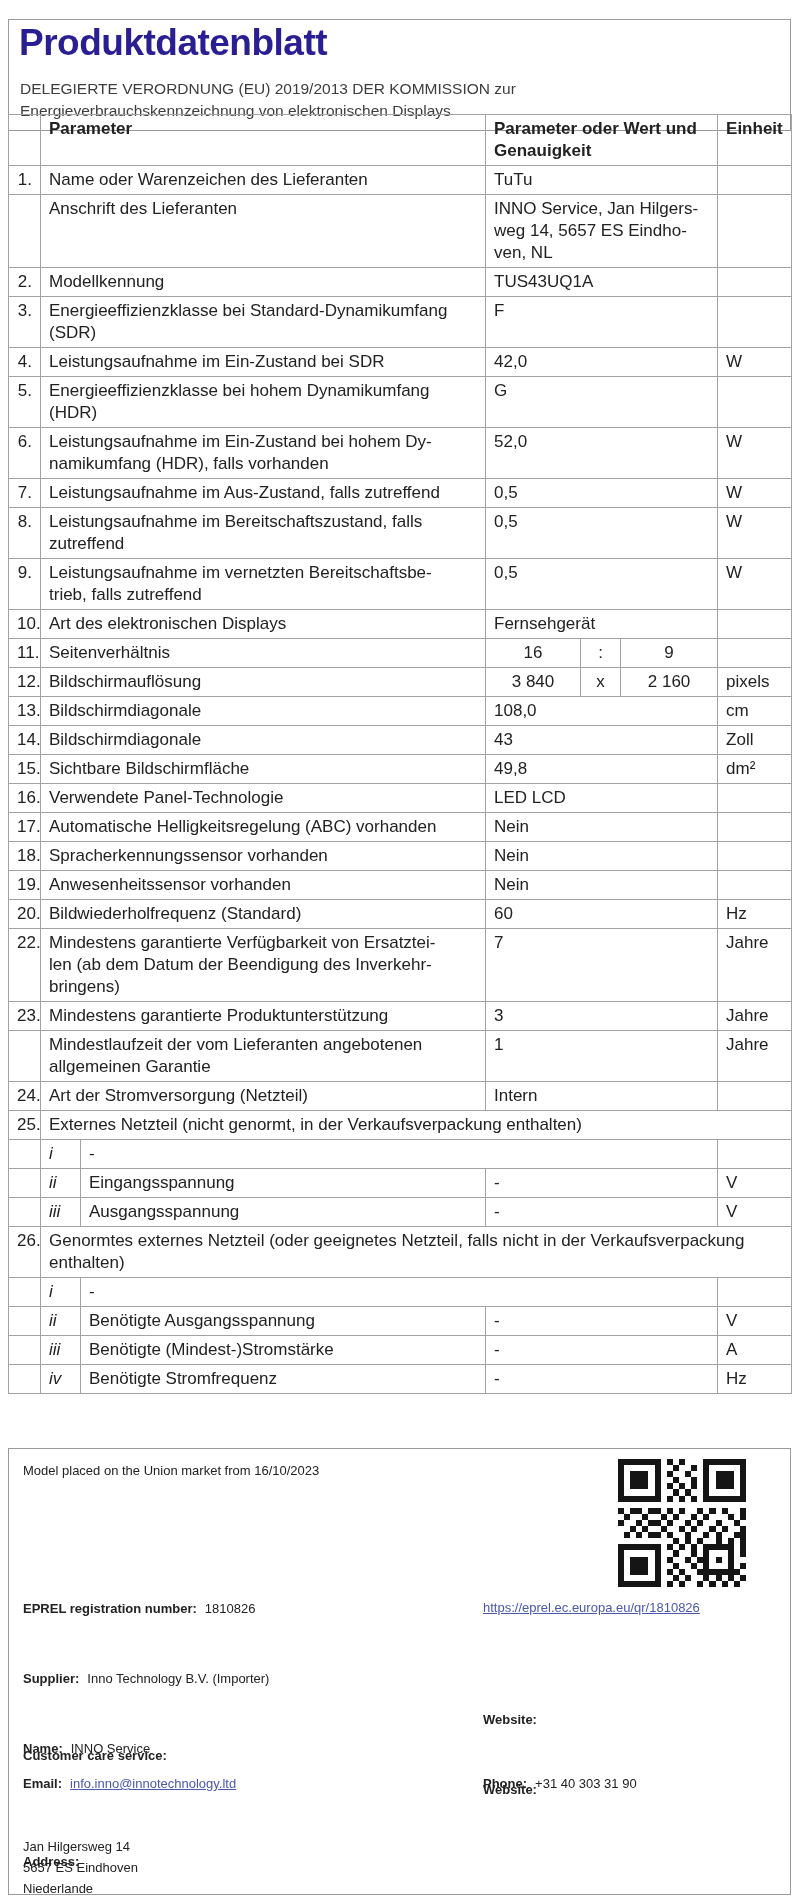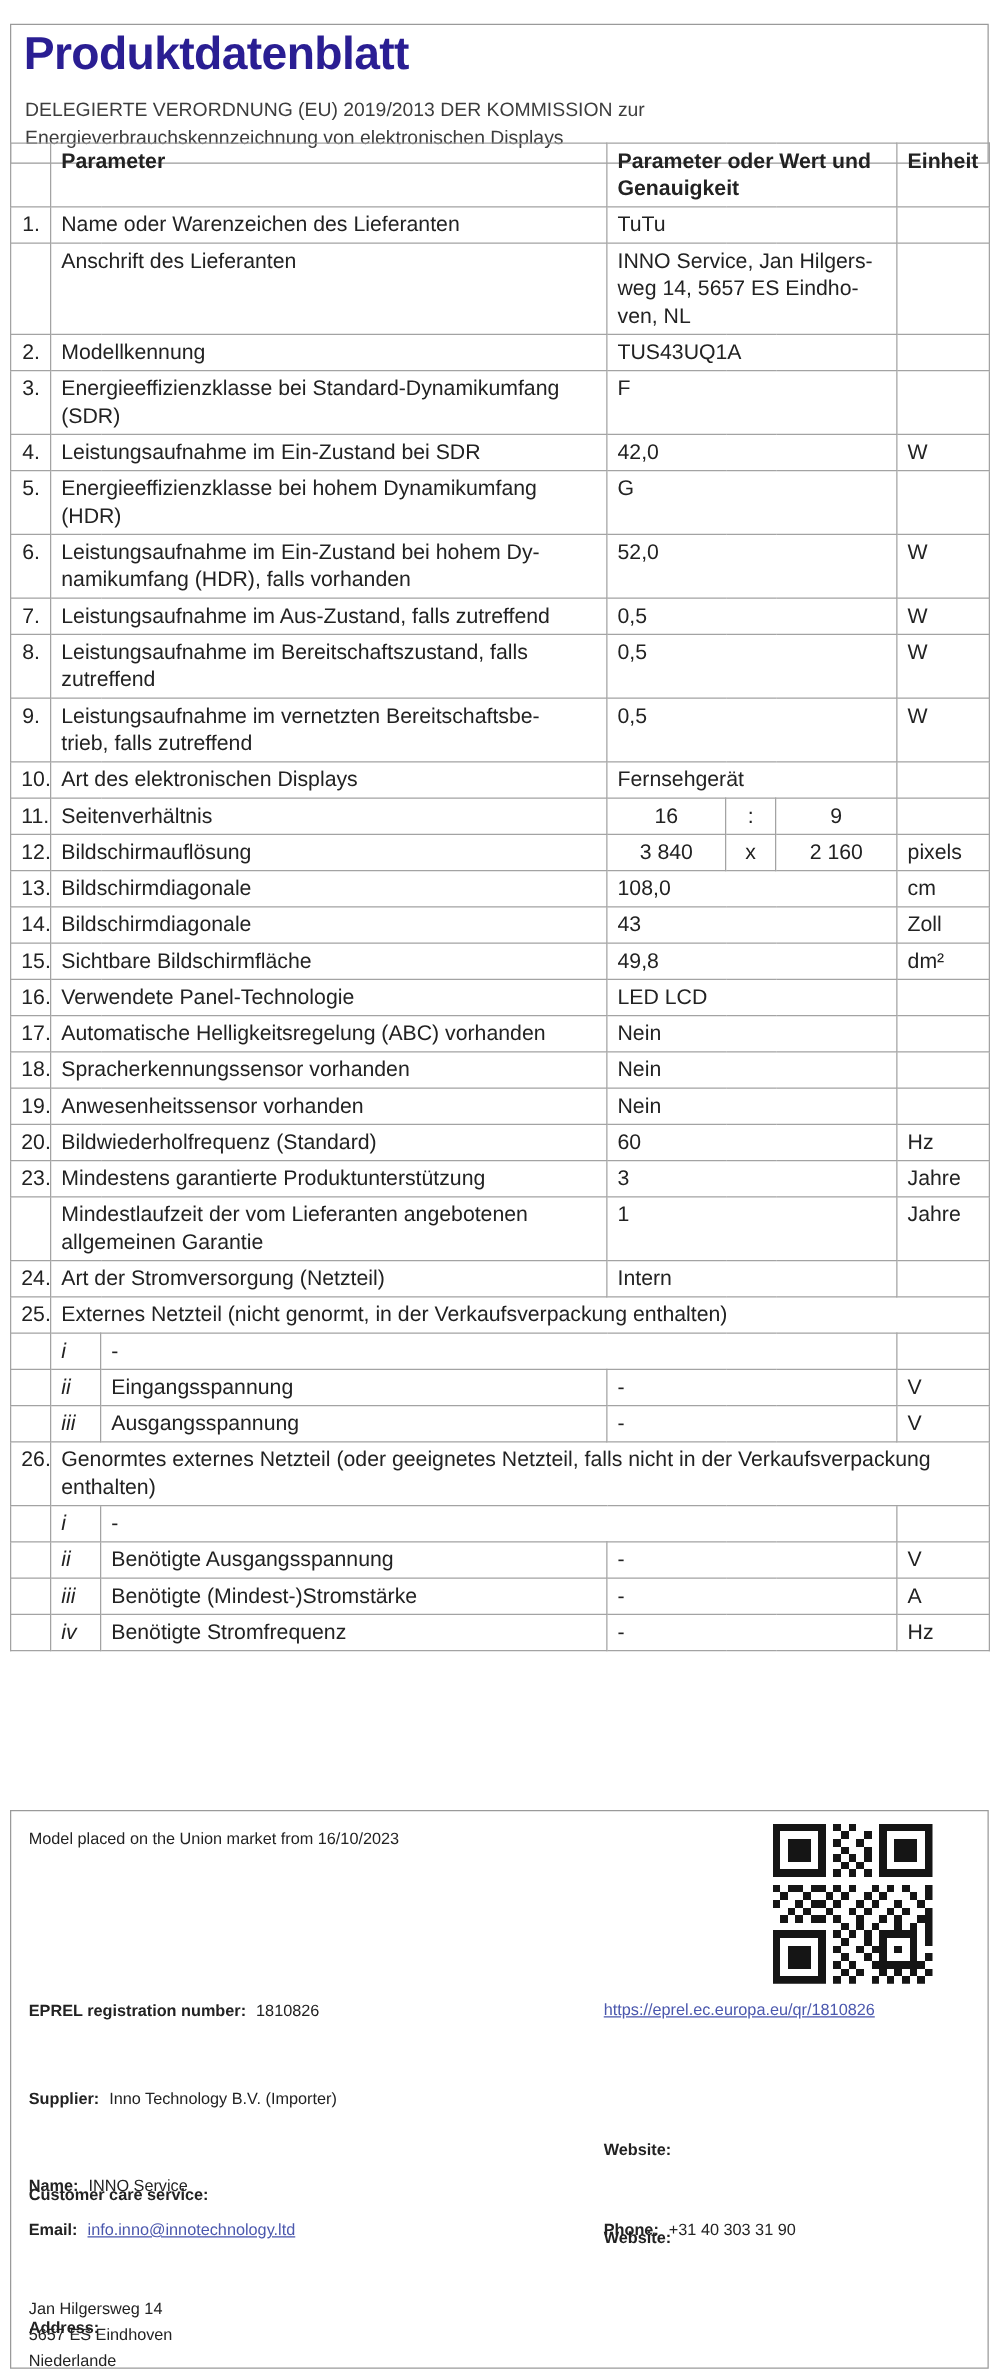--- a/index.html
+++ b/index.html
@@ -205,20 +205,28 @@
       <td colspan="3" class="val-r">Nein</td>
       <td></td>
     </tr>
     <tr>
       <td class="num">20.</td>
       <td colspan="2">Bildwiederholfrequenz (Standard)</td>
       <td colspan="3" class="val-r">60</td>
       <td>Hz</td>
     </tr>
     <tr>
+      <td class="num">22.</td>
+      <td colspan="2">Mindestens garantierte Verfügbarkeit von Ersatztei-
+len (ab dem Datum der Beendigung des Inverkehr-
+bringens)</td>
+      <td colspan="3" class="val-r">7</td>
+      <td>Jahre</td>
+    </tr>
+    <tr>
       <td class="num">23.</td>
       <td colspan="2">Mindestens garantierte Produktunterstützung</td>
       <td colspan="3" class="val-r">3</td>
       <td>Jahre</td>
     </tr>
     <tr>
       <td class="num"></td>
       <td colspan="2">Mindestlaufzeit der vom Lieferanten angebotenen
 allgemeinen Garantie</td>
       <td colspan="3" class="val-r">1</td>

